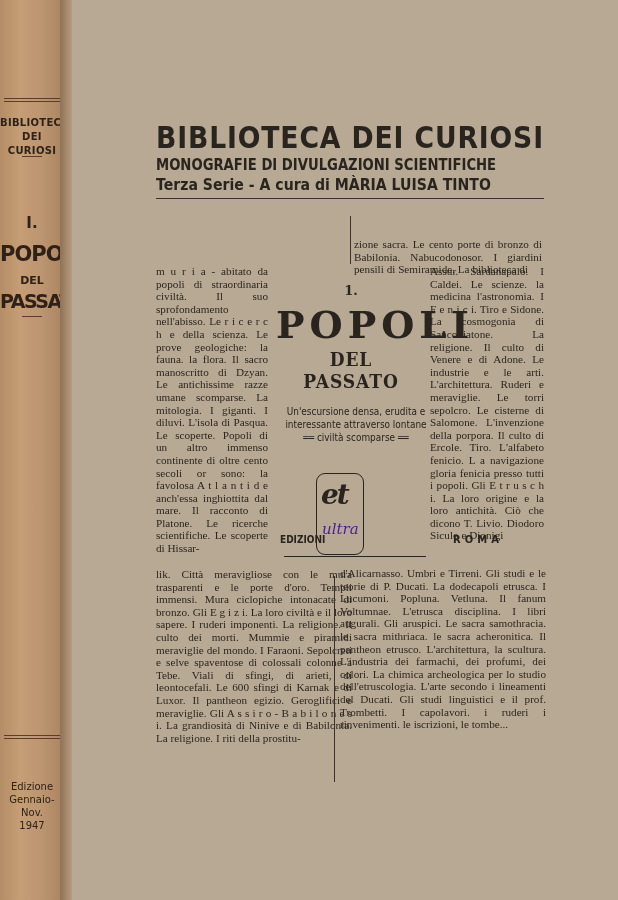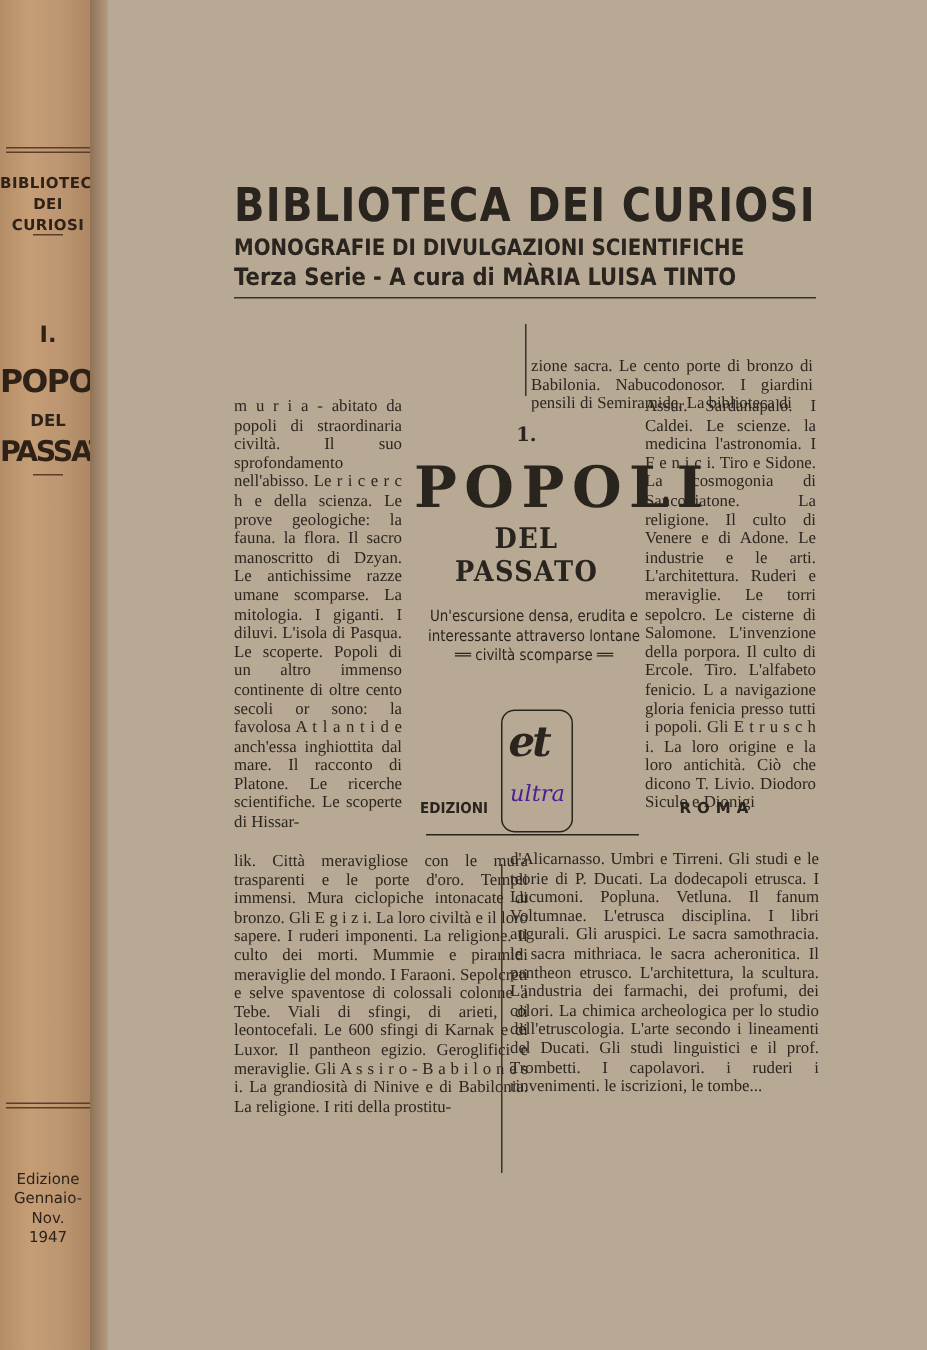--- a/index.html
+++ b/index.html
@@ -44,21 +44,21 @@
   .col-b1 { left:278px; top:214px; width:192px; }
   .col-b2 { left:358px; top:265px; width:114px; }
   .col-b3 { left:268px; top:567px; width:206px; }
   .vsep { position:absolute; border-left:1.2px solid #3a312a; }
 
   .center { position:absolute; left:204px; top:283px; width:150px; text-align:center; color:#2a241f; }
   .c-num { font-size:13px; font-weight:bold; font-family:"DejaVu Serif", serif; }
   .c-title { font-family:"DejaVu Serif", serif; font-weight:bold; font-size:38px; letter-spacing:5px; line-height:42px; margin-top:6px; }
   .c-sub { font-family:"DejaVu Serif", serif; font-weight:bold; font-size:19px; letter-spacing:1px; line-height:22px; margin-top:2px; transform:scaleX(0.9); }
   .c-desc { position:absolute; left:200px; top:405px; width:168px; text-align:center; font-family:"DejaVu Sans", sans-serif; font-size:10.4px; line-height:13px; color:#2a241f; transform:scaleX(0.86); transform-origin:center; }
-  .logo { position:absolute; left:262px; top:473px; width:46px; height:80px; border:1.5px solid #2a241f; border-radius:9px; }
+  .logo { position:absolute; left:244px; top:473px; width:46px; height:80px; border:1.5px solid #2a241f; border-radius:9px; }
   .logo .mark { position:absolute; left:4px; top:4px; font-family:"DejaVu Serif", serif; font-weight:bold; font-size:28px; font-style:italic; color:#2a241f; letter-spacing:-2px; }
   .logo .script { position:absolute; left:5px; top:46px; font-family:"DejaVu Serif", serif; font-style:italic; font-size:15px; color:#4c1d95; }
   .pub-left { position:absolute; left:208px; top:534px; font-family:"DejaVu Sans", sans-serif; font-weight:bold; font-size:10px; color:#2a241f; transform:scaleX(0.9); transform-origin:left; }
   .pub-right { position:absolute; left:381px; top:534px; font-family:"DejaVu Sans", sans-serif; font-weight:bold; font-size:10px; letter-spacing:4px; color:#2a241f; }
   .pub-rule { position:absolute; left:212px; top:556px; width:142px; border-top:1.5px solid #2a241f; }
 </style>
 </head>
 <body>
 
 <div class="spine">

